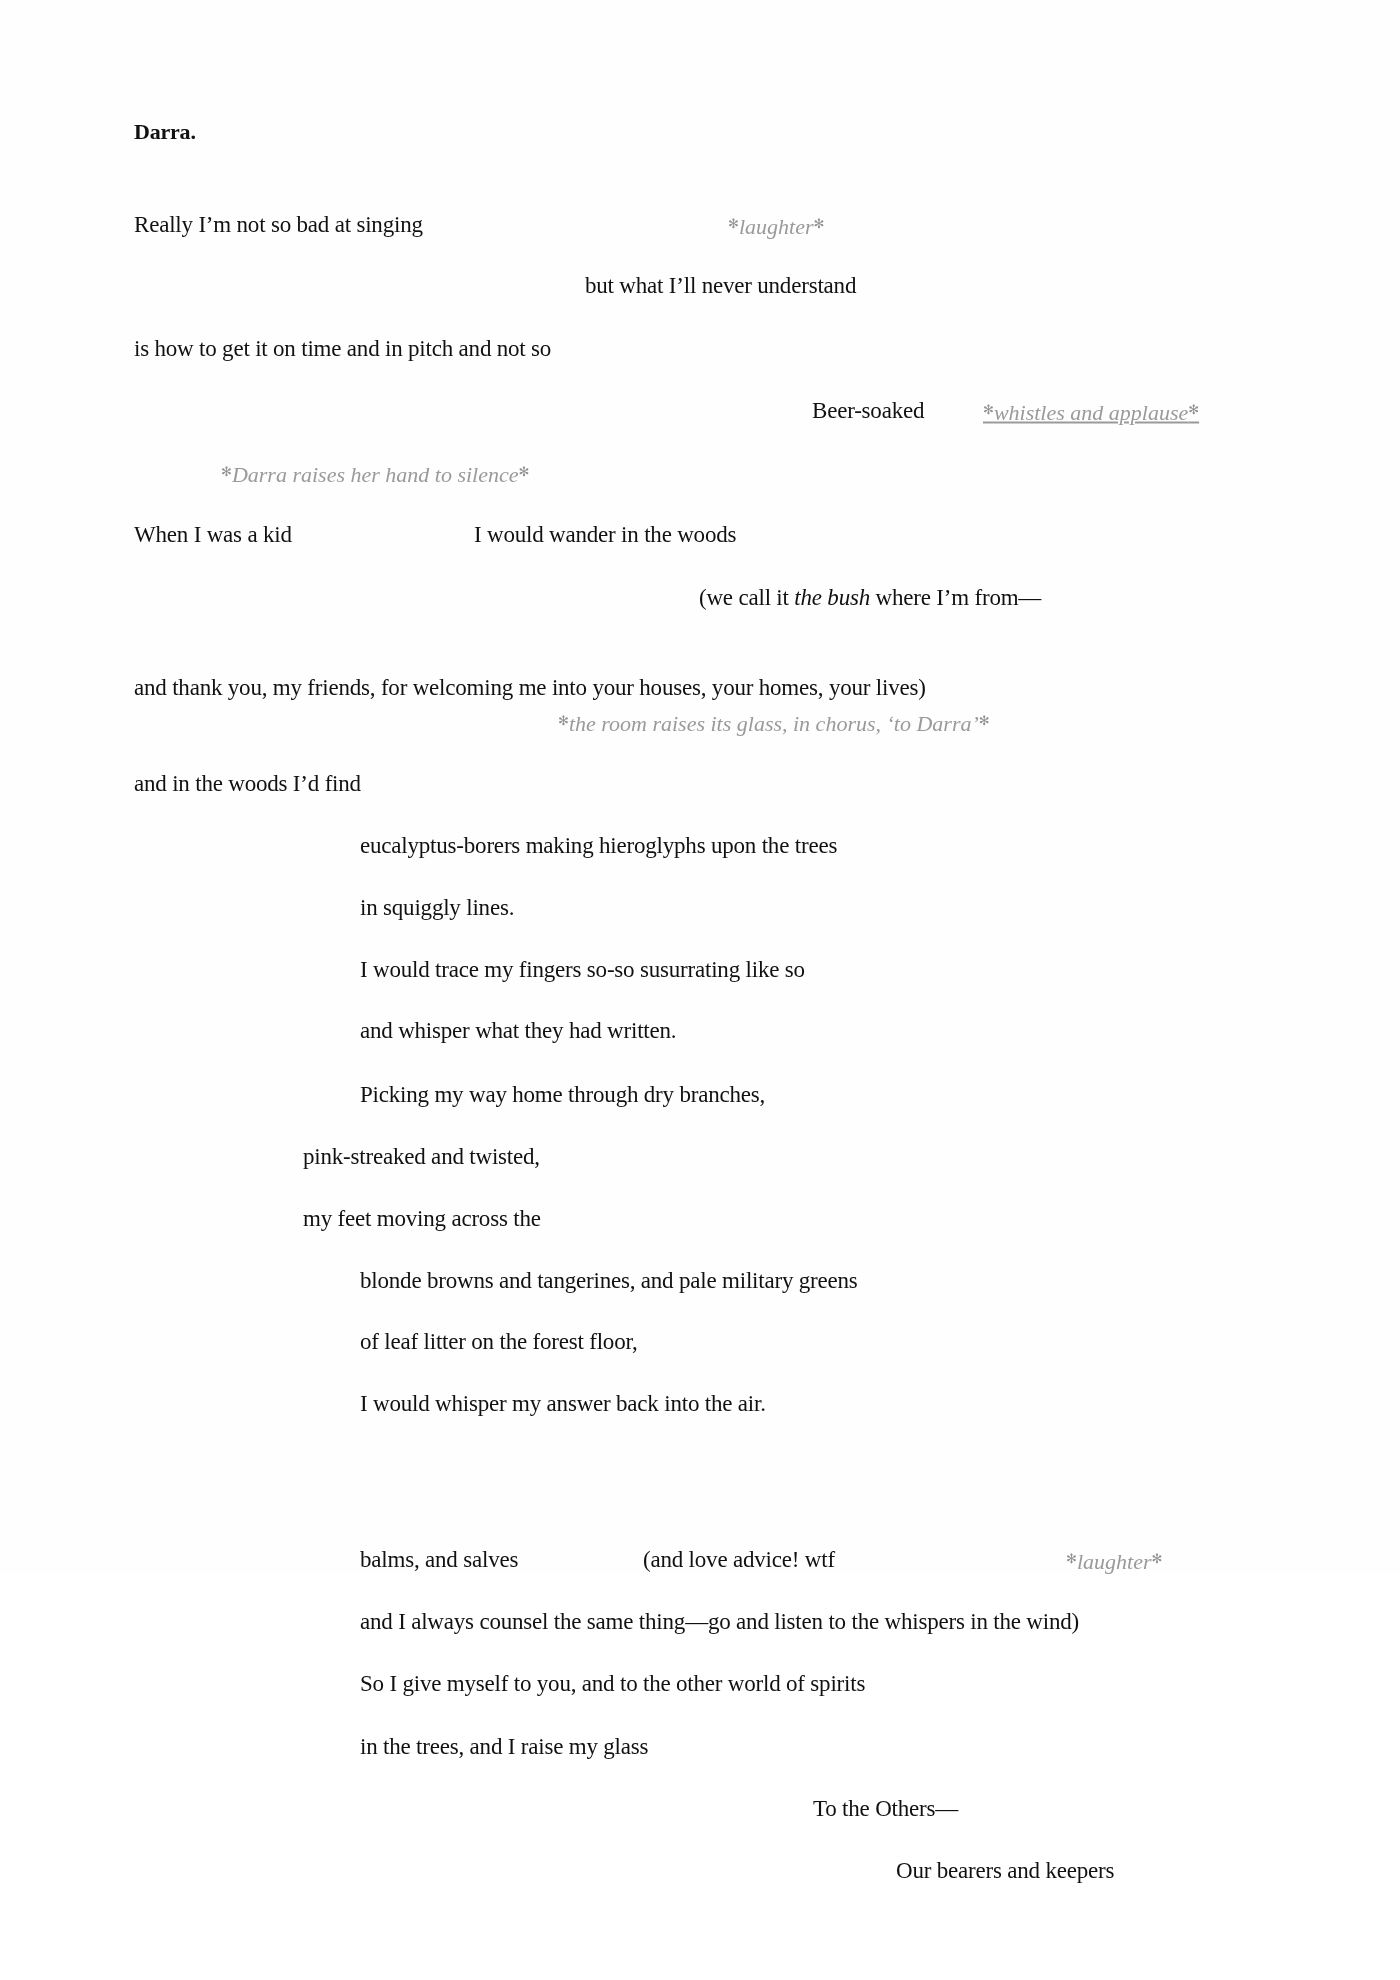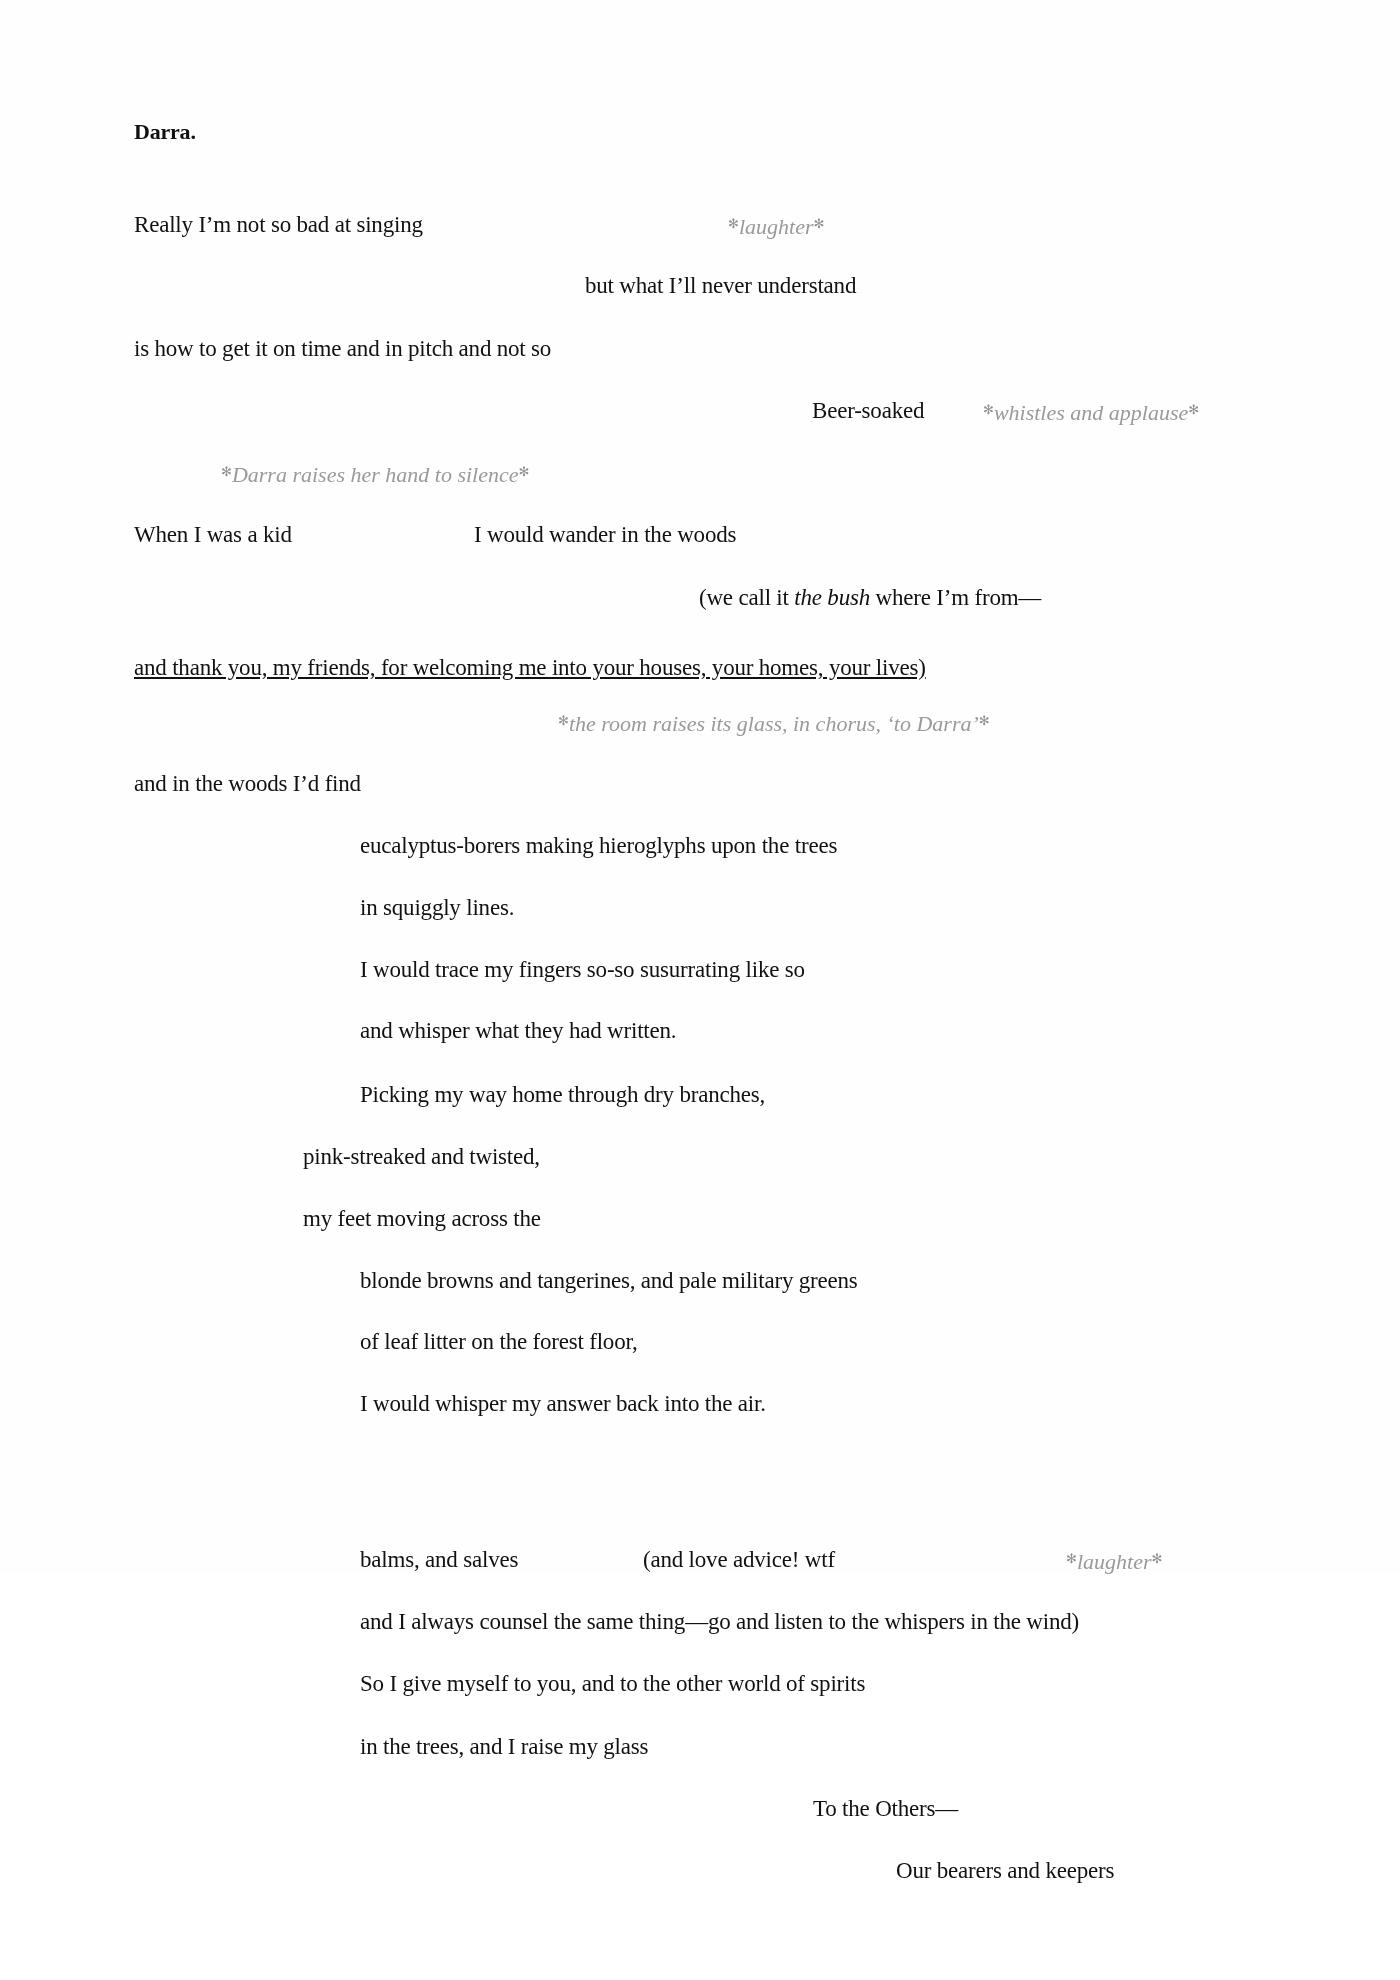--- a/index.html
+++ b/index.html
@@ -20,30 +20,30 @@
   <div class="line speaker" style="left:134px; top:132px;">Darra.</div>
 
   <div class="line" style="left:134px; top:225px;text-align:right;">Really   I’m not so bad at singing</div>
   <div class="line dir" style="left:728px; top:225px;"><span class="ast">✻</span><span>laughter</span><span class="ast">✻</span></div>
 
   <div class="line" style="left:585px; top:286px;">but what I’ll never understand</div>
 
   <div class="line" style="left:134px; top:349px;">is how to get it on time   and in pitch and not so</div>
 
   <div class="line" style="left:812px; top:411px;">Beer-soaked</div>
-  <div class="line dir" style="left:983px; top:411px;"><span class="ast">✻</span><span>whistles and applause</span><span class="ast">✻</span></div>
+  <div class="line dir" style="left:983px; top:411px;text-decoration:underline;"><span class="ast">✻</span><span>whistles and applause</span><span class="ast">✻</span></div>
 
   <div class="line dir" style="left:221px; top:473px;"><span class="ast">✻</span><span>Darra raises her hand to silence</span><span class="ast">✻</span></div>
 
   <div class="line" style="left:134px; top:535px;">When I was a kid</div>
   <div class="line" style="left:474px; top:535px;">I would wander in the woods</div>
 
   <div class="line" style="left:699px; top:598px;"><span>(we call it </span><em>the bush</em><span> where I’m from—</span></div>
 
-  <div class="line" style="left:134px; top:668px;text-decoration:underline;">and thank you, my friends, for welcoming me into your houses, your homes, your lives)</div>
+  <div class="line" style="left:134px; top:688px;">and thank you, my friends, for welcoming me into your houses, your homes, your lives)</div>
 
   <div class="line dir" style="left:558px; top:722px;"><span class="ast">✻</span><span>the room raises its glass, in chorus, ‘to Darra’</span><span class="ast">✻</span></div>
 
   <div class="line" style="left:134px; top:784px;">and in the woods I’d find</div>
 
   <div class="line" style="left:360px; top:846px;">eucalyptus-borers making hieroglyphs upon the trees</div>
   <div class="line" style="left:360px; top:908px;">in squiggly lines.</div>
   <div class="line" style="left:360px; top:970px;">I would trace my fingers so-so susurrating like so</div>
   <div class="line" style="left:360px; top:1031px;">and whisper what they had written.</div>
   <div class="line" style="left:360px; top:1095px;">Picking my way home through dry branches,</div>

